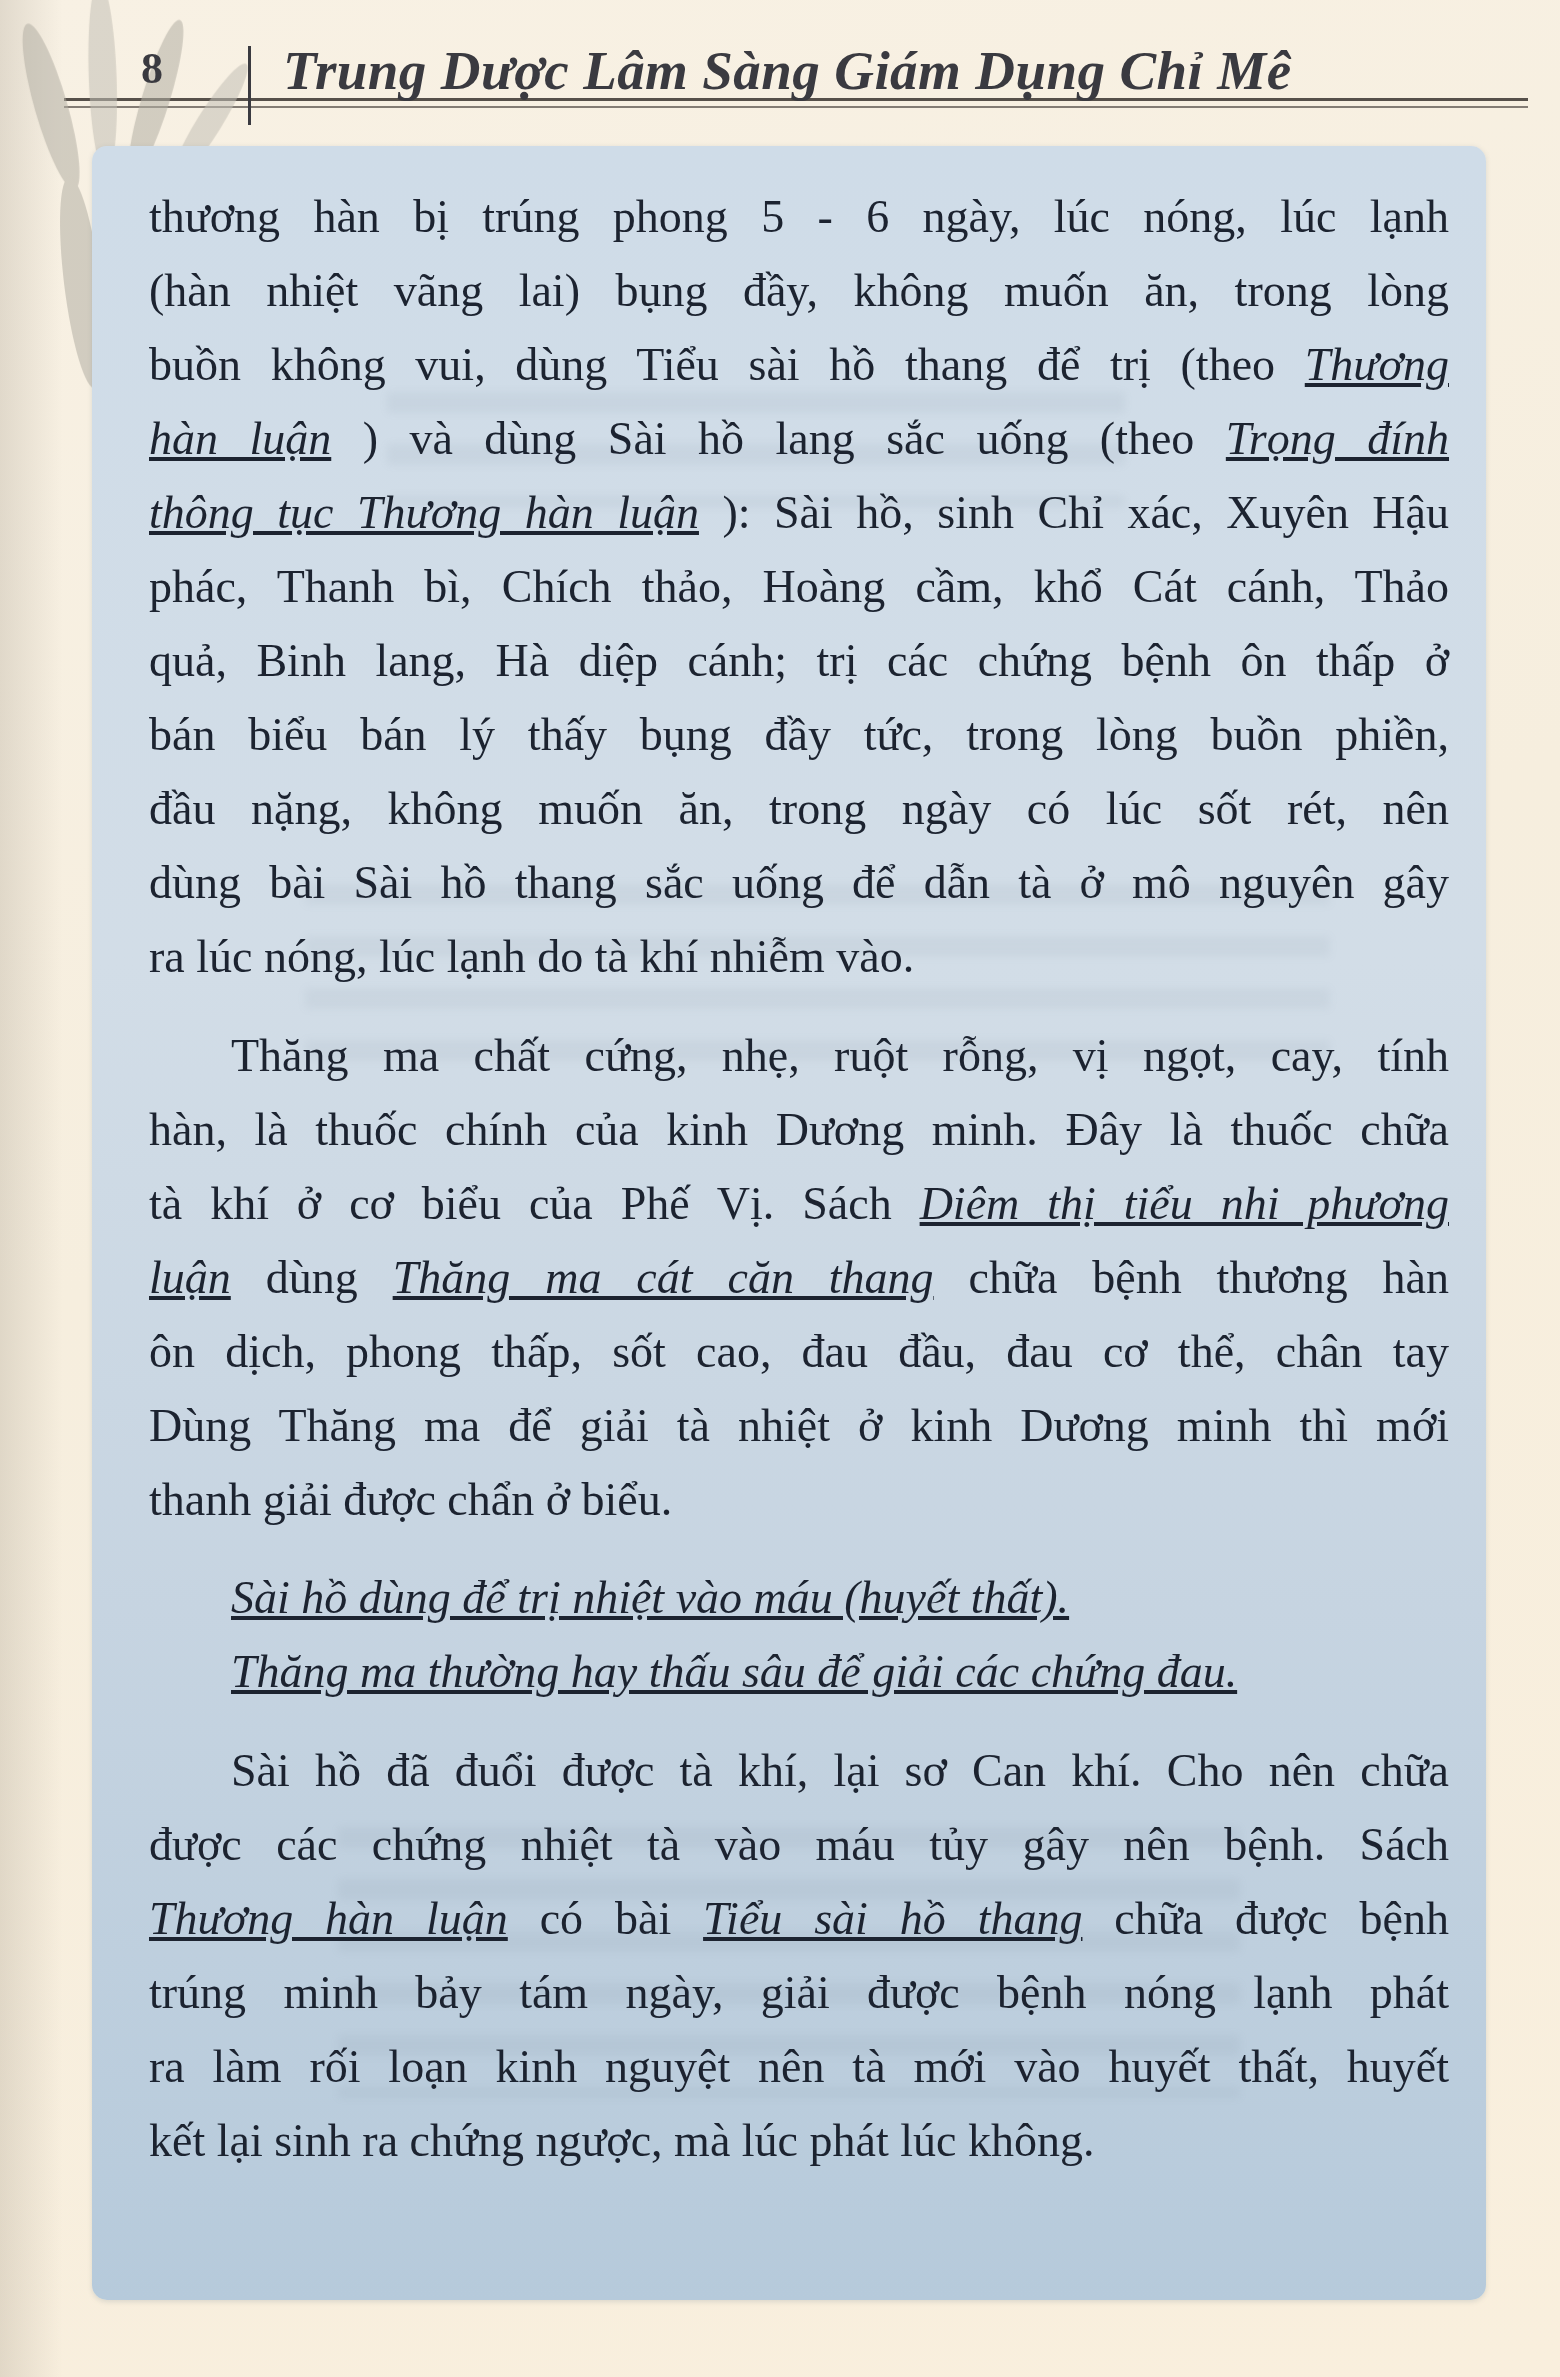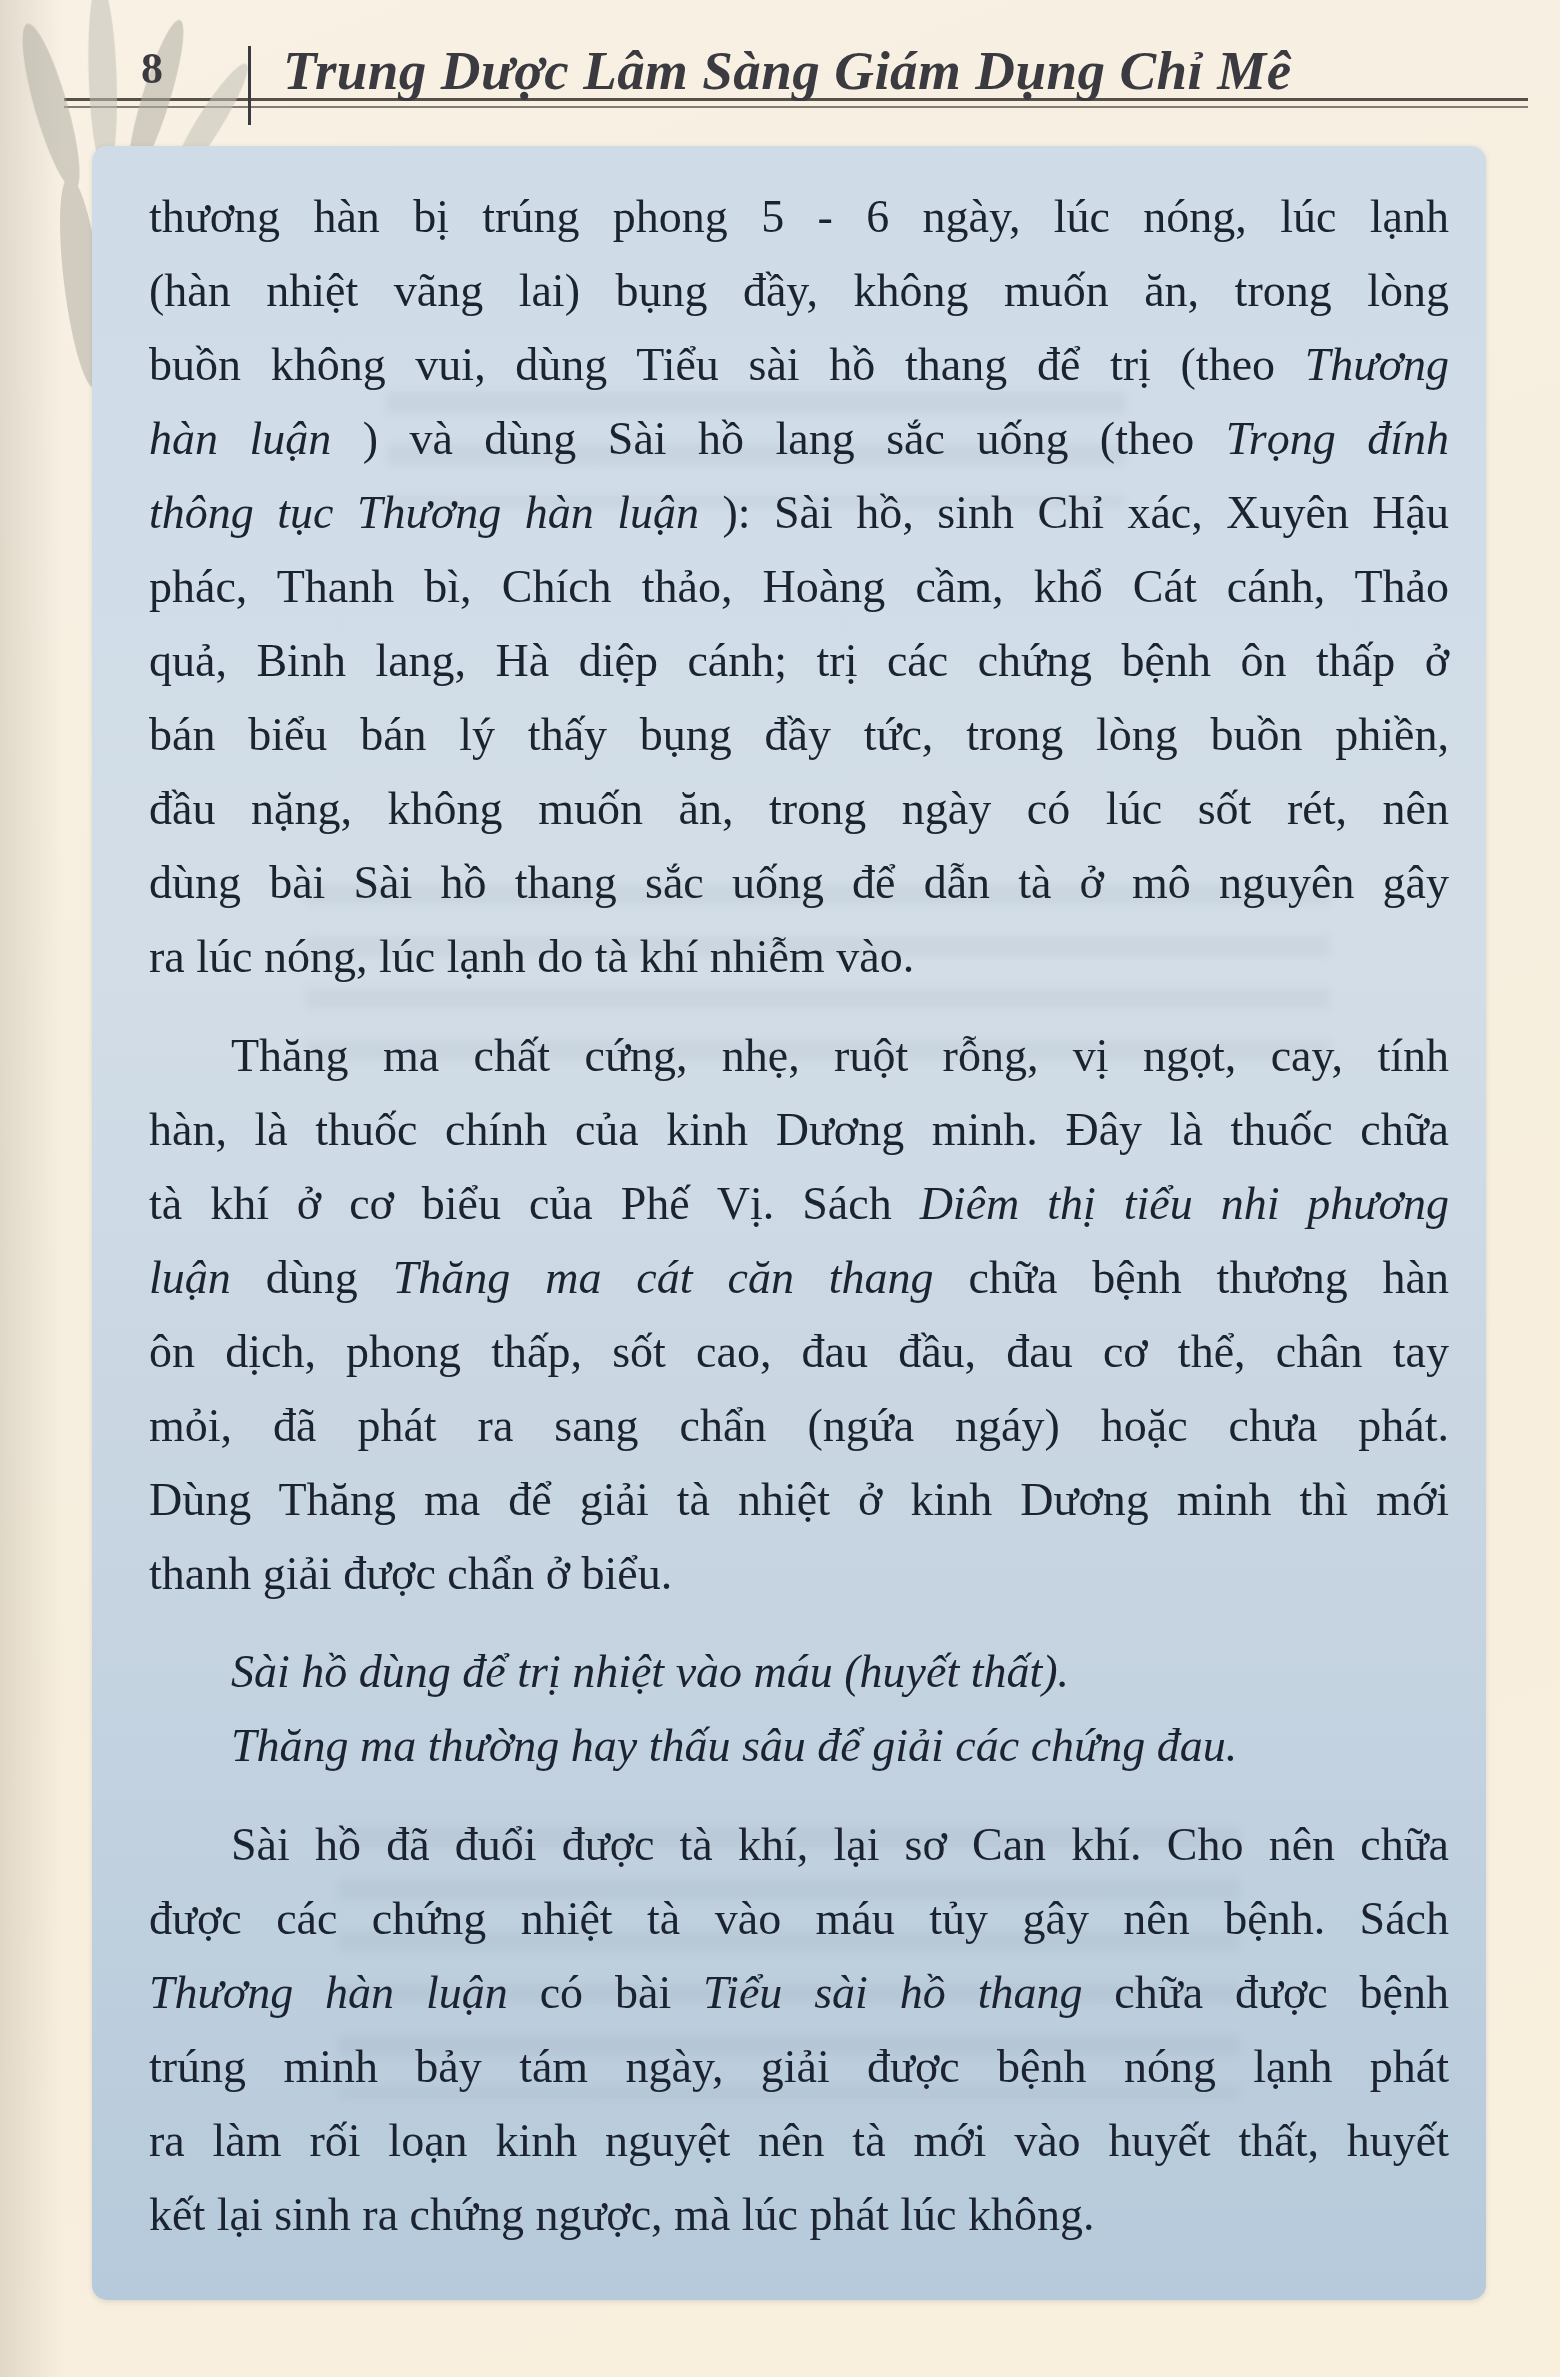--- a/index.html
+++ b/index.html
@@ -30,21 +30,21 @@
     box-shadow:0 1.6px 4.9px rgba(90,110,130,.18);
   }
   .text-block{
     position:absolute;left:57px;top:34px;width:1300px;
     font-size:46px;line-height:74px;color:var(--text);
   }
   .para + .para{margin-top:24.6px;}
   .line{text-align:justify;text-align-last:justify;white-space:normal;}
   .line.noj{text-align:right;text-align-last:left;}
   .line.ind{text-indent:82px;}
-  .it{font-style:italic;}
+  .it{font-style:italic;text-decoration:underline;}
   
   .smudge{position:absolute;filter:blur(4.1px);opacity:.10;pointer-events:none;
     background:repeating-linear-gradient(180deg,#6a7a8a 0 21px,transparent 21px 52px);}
   .s1{left:295px;top:246px;width:738px;height:115px;opacity:.08;}
   .s2{left:213px;top:738px;width:1025px;height:180px;opacity:.07;}
   .s3{left:246px;top:1681px;width:902px;height:271px;opacity:.08;}
 </style>
 </head>
 <body>
 
@@ -85,21 +85,20 @@
         <div class="line"><span>đầu nặng, không muốn ăn, trong ngày có lúc sốt rét, nên</span> </div>
         <div class="line"><span>dùng bài Sài hồ thang sắc uống để dẫn tà ở mô nguyên gây</span> </div>
         <div class="line noj"><span>ra lúc nóng, lúc lạnh do tà khí nhiễm vào.</span> </div>
       </div>
       <div class="para">
         <div class="line ind"><span>Thăng ma chất cứng, nhẹ, ruột rỗng, vị ngọt, cay, tính</span> </div>
         <div class="line"><span>hàn, là thuốc chính của kinh Dương minh. Đây là thuốc chữa</span> </div>
         <div class="line"><span>tà khí ở cơ biểu của Phế Vị. Sách </span> <span class="it">Diêm thị tiểu nhi phương</span> </div>
         <div class="line"><span class="it">luận</span> <span> dùng </span> <span class="it">Thăng ma cát căn thang</span> <span> chữa bệnh thương hàn</span> </div>
         <div class="line"><span>ôn dịch, phong thấp, sốt cao, đau đầu, đau cơ thể, chân tay</span> </div>
-        <div class="line"><span>mỏi, đã phát ra sang chẩn (ngứa ngáy) hoặc chưa phát.</span> </div>
         <div class="line"><span>Dùng Thăng ma để giải tà nhiệt ở kinh Dương minh thì mới</span> </div>
         <div class="line noj"><span>thanh giải được chẩn ở biểu.</span> </div>
       </div>
       <div class="para">
         <div class="line noj ind"><span class="it">Sài hồ dùng để trị nhiệt vào máu (huyết thất).</span> </div>
         <div class="line noj ind"><span class="it">Thăng ma thường hay thấu sâu để giải các chứng đau.</span> </div>
       </div>
       <div class="para">
         <div class="line ind"><span>Sài hồ đã đuổi được tà khí, lại sơ Can khí. Cho nên chữa</span> </div>
         <div class="line"><span>được các chứng nhiệt tà vào máu tủy gây nên bệnh. Sách</span> </div>

